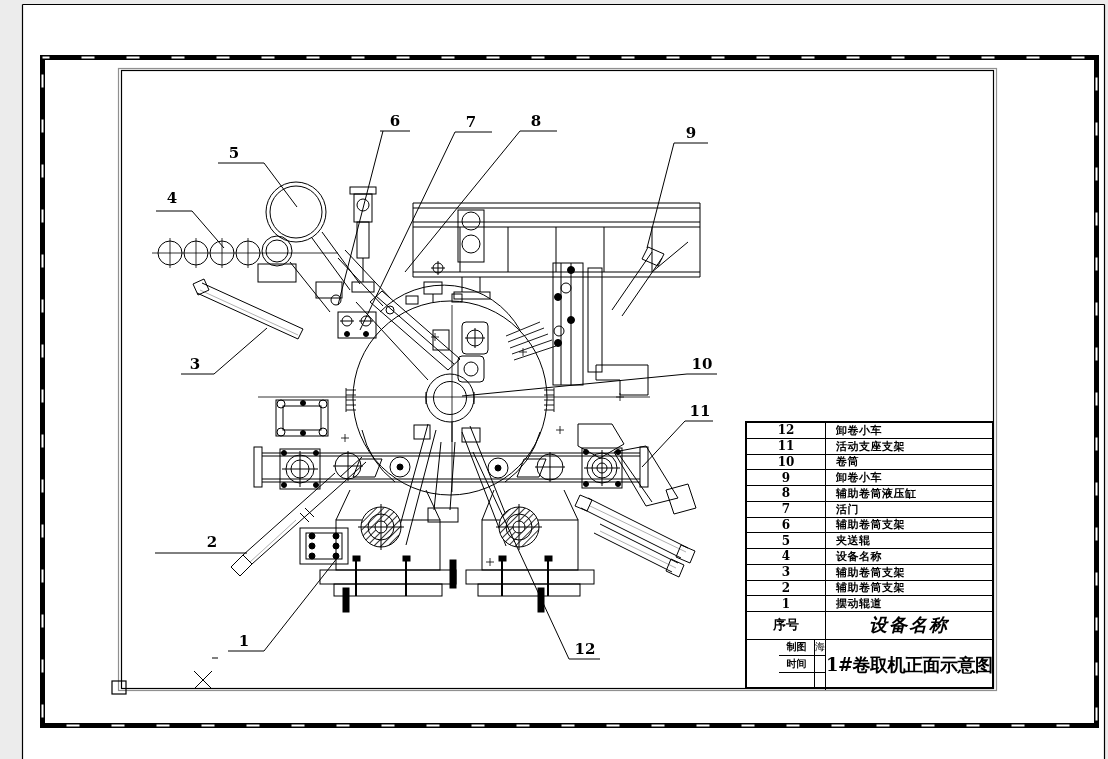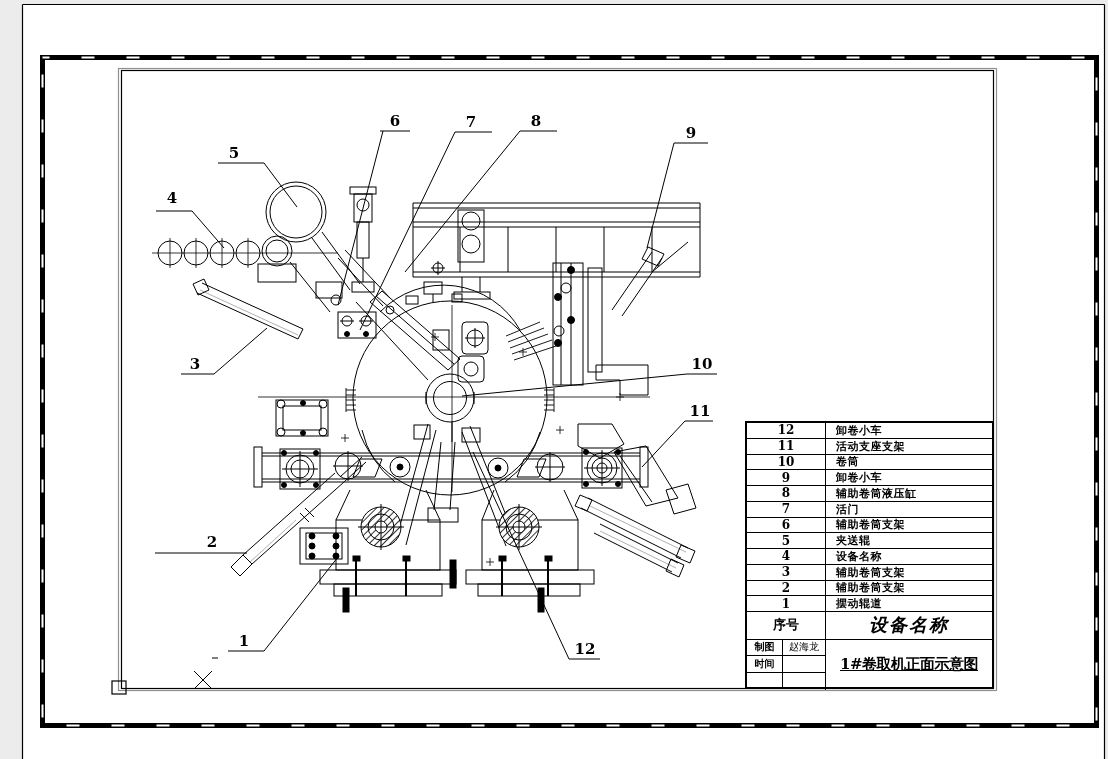--- a/index.html
+++ b/index.html
@@ -21,29 +21,29 @@
     font-weight:bold;font-size:12px;line-height:1;}
   .p-name{flex:1;display:flex;align-items:center;padding-left:10px;
     font-weight:bold;font-size:11px;line-height:1;letter-spacing:.5px;
     white-space:nowrap;overflow:hidden;}
   .hdr-row{display:flex;height:27.5px;border-bottom:1px solid #000;box-sizing:border-box;}
   .hdr-no{width:79px;border-right:1px solid #000;box-sizing:border-box;
     display:flex;align-items:center;justify-content:center;font-weight:bold;font-size:13px;}
   .hdr-name{flex:1;display:flex;align-items:center;justify-content:center;
     font-weight:bold;font-size:18px;letter-spacing:2px;font-style:italic;}
   .tb-bottom{display:flex;height:50px;}
-  .tb-left{width:79px;border-right:1px solid #000;box-sizing:border-box;display:flex;flex-direction:column;}
+  .tb-left{width:79px;border-right:1px solid #000;box-sizing:border-box;display:flex;flex-direction:column;padding-left:32px;}
   .tb-lrow{display:flex;height:16.6px;border-bottom:1px solid #000;box-sizing:border-box;}
   .tb-lrow:last-child{border-bottom:none;}
   .tb-lcell{width:36px;border-right:1px solid #000;box-sizing:border-box;
     display:flex;align-items:center;justify-content:center;font-weight:bold;font-size:10px;white-space:nowrap;}
   .tb-rcell{flex:1;display:flex;align-items:center;justify-content:center;
     font-weight:normal;font-size:10px;white-space:nowrap;overflow:hidden;}
   .tb-title{flex:1;display:flex;align-items:center;justify-content:center;
-    font-weight:bold;font-size:15px;letter-spacing:-.5px;white-space:nowrap;text-decoration:underline;}
+    font-weight:bold;font-size:18px;letter-spacing:-.5px;white-space:nowrap;}
 </style>
 </head>
 <body>
 
 <svg id="cad-svg" width="1108" height="759" viewBox="0 0 1108 759" xmlns="http://www.w3.org/2000/svg">
   <defs>
     <pattern id="hatch" width="5" height="5" patternTransform="rotate(45)" patternUnits="userSpaceOnUse">
       <rect width="5" height="5" fill="#fff"></rect>
       <line x1="0" y1="0" x2="0" y2="5" stroke="#000" stroke-width="1.6"></line>
     </pattern>

